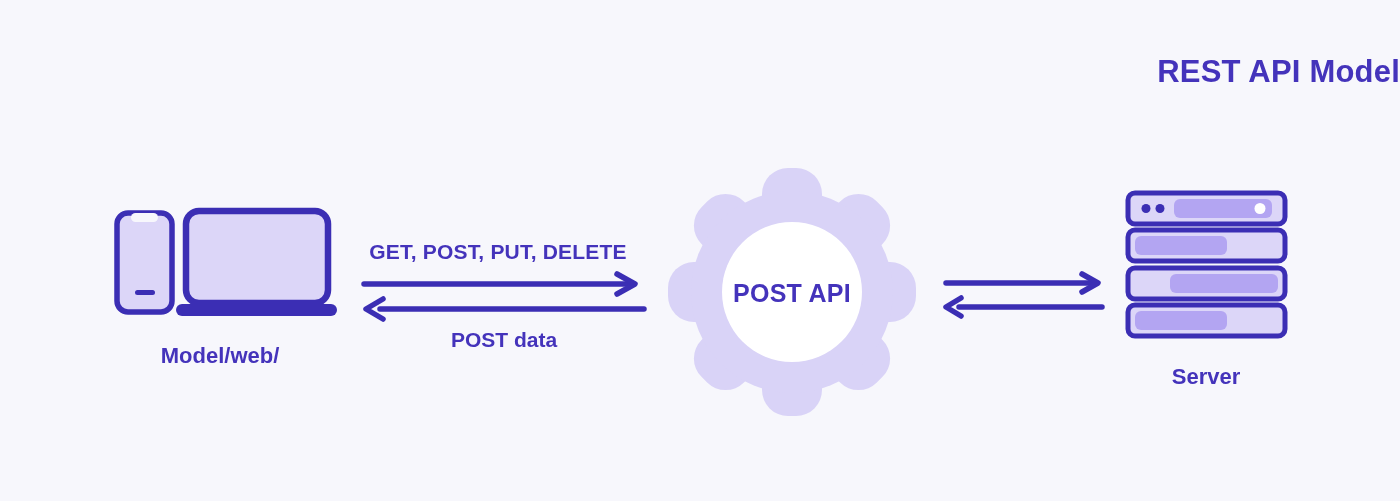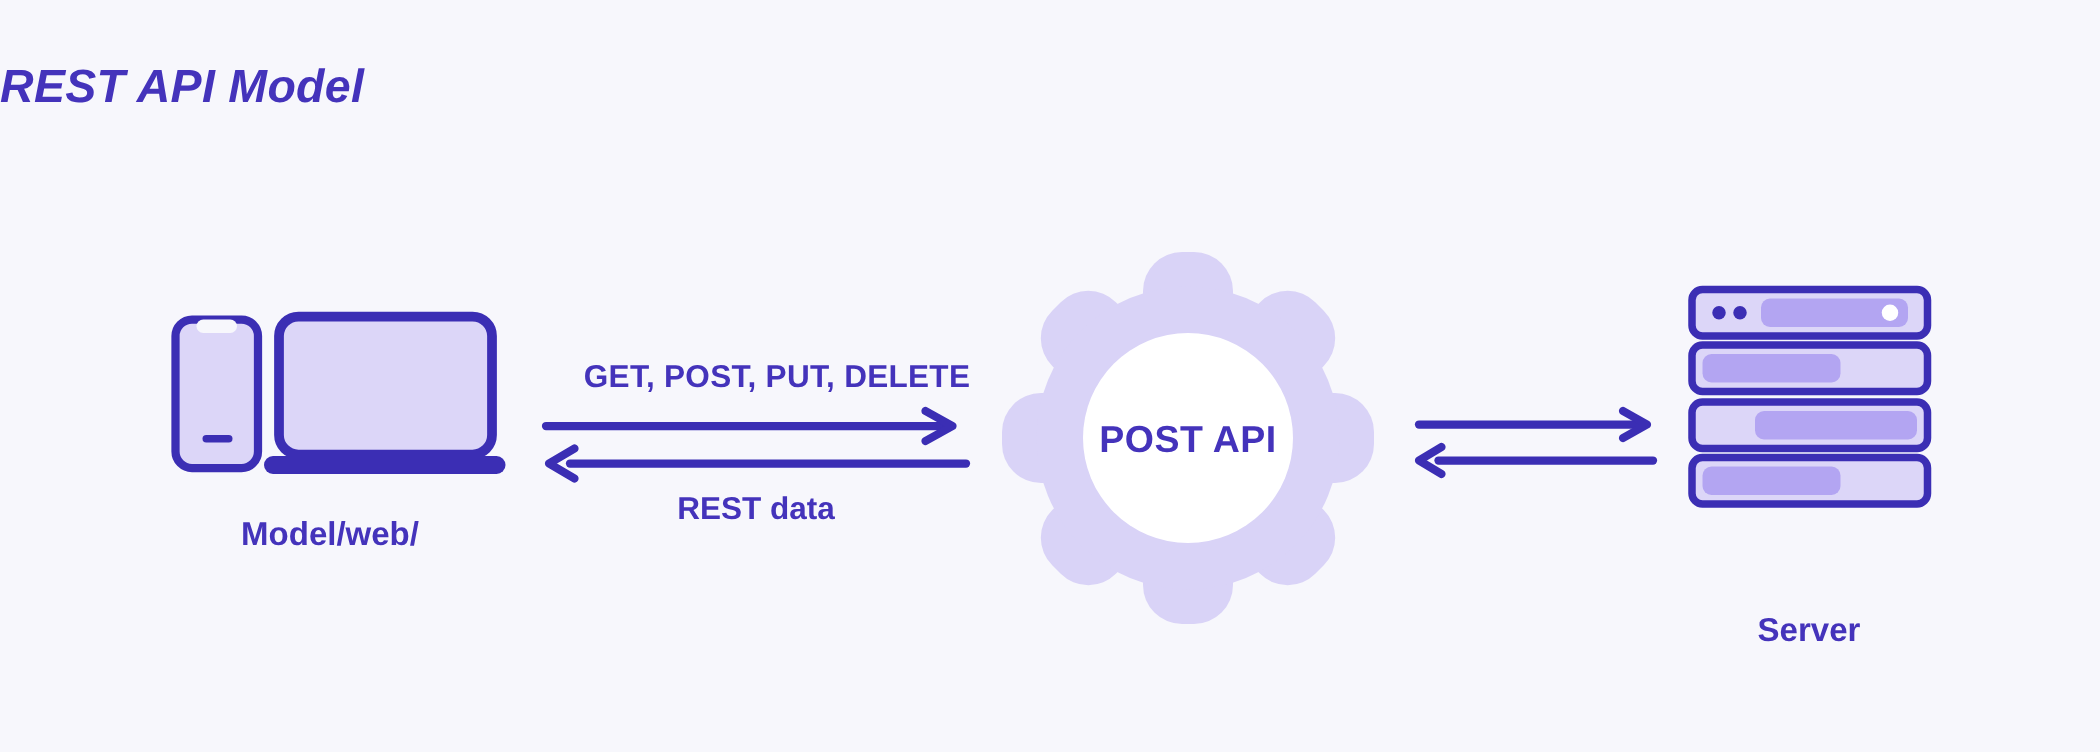--- a/index.html
+++ b/index.html
@@ -17,36 +17,35 @@
     -webkit-font-smoothing:antialiased;
   }
   .canvas{
     position:relative;
     width:1400px;height:501px;
     background:var(--background);
     overflow:hidden;
   }
   .abs{position:absolute;}
   .title{
-    left:0;right:0;top:40px;
-    text-align:left;
+    left:0;right:0;top:54px;
+    text-align:right;
     font-size:31px;font-weight:700;
     color:var(--ink);
     letter-spacing:.2px;
-    font-style:italic;
   }
   .label{
     font-weight:700;color:var(--ink);
     text-align:center;
   }
   .client-label{left:110px;top:341px;width:220px;font-size:22px;line-height:30px;}
-  .request-label{left:368px;top:240px;width:300px;font-size:21px;letter-spacing:.2px;}
+  .request-label{left:348px;top:240px;width:300px;font-size:21px;letter-spacing:.2px;}
   .response-label{left:358px;top:328px;width:292px;font-size:21px;}
   .gear-label{left:692px;top:279px;width:200px;font-size:25px;letter-spacing:.3px;}
-  .server-label{left:1122px;top:364px;width:168px;font-size:22px;margin-top:43px;}
+  .server-label{left:1122px;top:364px;width:168px;font-size:22px;}
 
   svg{display:block;}
   .stroke-ic{stroke:var(--line);fill:var(--icon-fill);}
   .fill-line{fill:var(--line);}
   .fill-bg{fill:var(--background);}
   .fill-gear{fill:var(--gear-fill);}
   .fill-bar{fill:var(--bar-fill);}
   .arrow{stroke:var(--line);stroke-width:5.5;fill:none;stroke-linecap:round;stroke-linejoin:round;}
 </style>
 </head>
@@ -78,21 +77,21 @@
     <g>
       <line class="arrow" x1="6" y1="16" x2="272" y2="16"></line>
       <polyline class="arrow" points="259,6 277,16 259,26"></polyline>
     </g>
     <g>
       <line class="arrow" x1="286" y1="41" x2="22" y2="41"></line>
       <polyline class="arrow" points="25,31 8,41 25,51"></polyline>
     </g>
   </svg>
 
-  <div class="abs label response-label">REST data</div>
+  <div class="abs label response-label">POST data</div>
 
   <svg class="abs" style="left:668px;top:168px;" width="248" height="248" viewBox="0 0 248 248">
     <g class="fill-gear">
       <rect x="94" y="0" width="60" height="248" rx="26"></rect>
       <rect x="94" y="0" width="60" height="248" rx="26" transform="rotate(45 124 124)"></rect>
       <rect x="94" y="0" width="60" height="248" rx="26" transform="rotate(90 124 124)"></rect>
       <rect x="94" y="0" width="60" height="248" rx="26" transform="rotate(135 124 124)"></rect>
       <circle cx="124" cy="124" r="101"></circle>
     </g>
     <circle cx="124" cy="124" r="70" fill="#ffffff"></circle>

